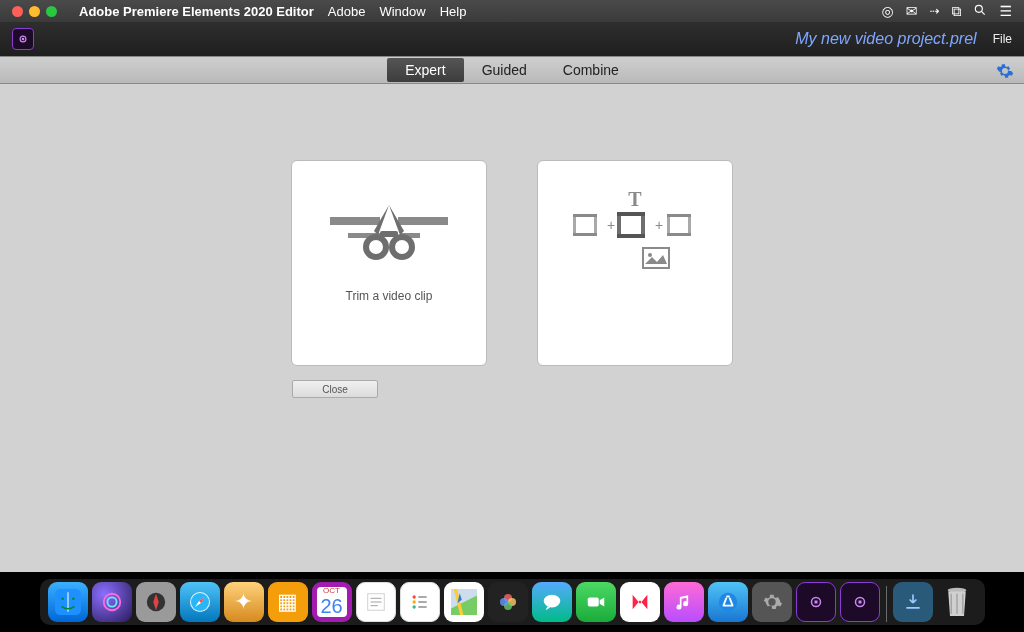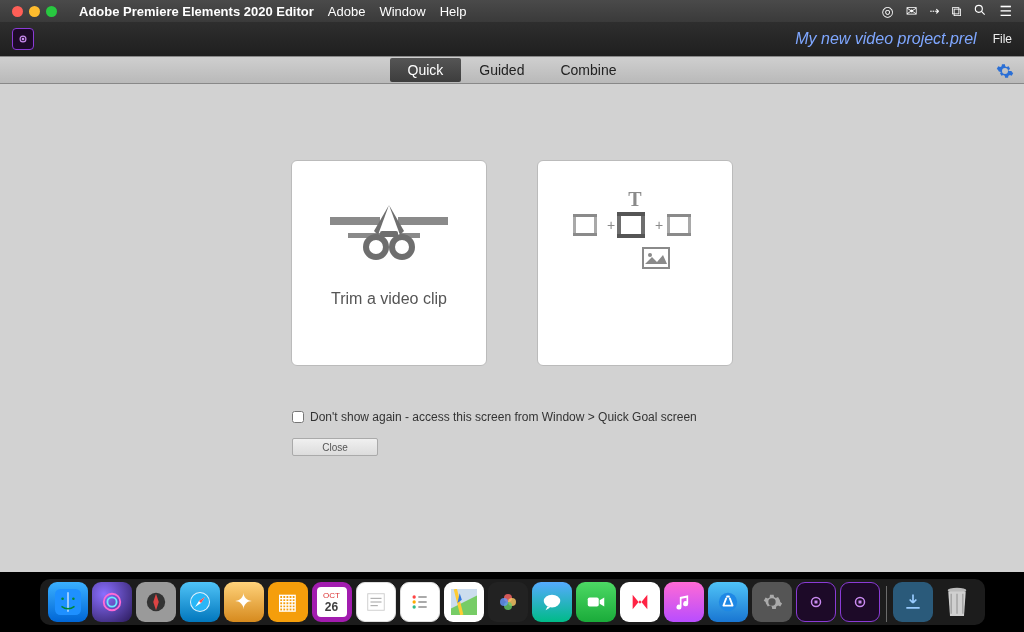--- a/index.html
+++ b/index.html
@@ -27,21 +27,21 @@
 .tab-group { display:flex; }
 .tab { padding: 4px 18px; font-size: 14px; color:#222; cursor:pointer; }
 .tab.active { background: linear-gradient(#555,#3d3d3d); color:#fff; border-radius:2px; }
 .gear-settings { position:absolute; right:10px; top:5px; color:#2a6fd6; }
 
 
 .main { background:#d2d2d2; height: calc(632px - 22px - 34px - 28px - 60px); display:flex; flex-direction:column; align-items:center; padding-top: 76px; }
 .cards { display:flex; gap: 50px; }
 .card { width: 196px; height: 206px; background:#fff; border:1px solid #bbb; border-radius:6px; display:flex; flex-direction:column; align-items:center; justify-content:flex-start; padding: 26px 12px 12px; cursor:pointer; }
 .card .icon-area { height: 96px; display:flex; align-items:center; justify-content:center; }
-.card .card-title { text-align:center; color:#555; font-size: 16px; line-height: 1.25; margin-top: 6px; }
+.card .card-title { text-align:center; color:#555; font-size: 12px; line-height: 1.25; margin-top: 6px; }
 
 .checkbox-row { margin-top: 44px; font-size: 12px; color:#333; display:flex; align-items:center; gap:6px; align-self:flex-start; margin-left: 292px; }
 .checkbox-row input { width:12px; height:12px; }
 .close-btn { align-self:flex-start; margin-left:292px; margin-top: 14px; width: 86px; height:18px; font-size:10px; color:#555; background:linear-gradient(#f0f0f0,#dcdcdc); border:1px solid #aaa; border-radius:2px; cursor:pointer; }
 
 
 .dock-area { position:absolute; bottom:0; left:0; right:0; height:60px; background:#000; display:flex; align-items:center; justify-content:center; }
 .dock { display:flex; gap: 4px; background: rgba(80,80,80,0.35); padding: 3px 8px; border-radius: 10px; align-items:flex-end; }
 .dock-item { width:40px; height:40px; border-radius:9px; display:flex; align-items:center; justify-content:center; font-size:22px; color:#fff; }
 .dock-sep { width:1px; height:36px; background:rgba(255,255,255,0.35); margin: 0 2px; }
@@ -81,21 +81,21 @@
         <circle cx="12" cy="12" r="5" fill="none" stroke="#c98af0" stroke-width="2"></circle>
         <rect x="10" y="10" width="4" height="4" fill="#c98af0"></rect>
       </svg>
   </div>
   <span class="project-name">My new video project.prel</span>
   <span class="save-btn">File</span>
 </div>
 
 <div class="tab-row">
   <div class="tab-group">
-    <div class="tab active">Quick</div>
+    <div class="tab active">Expert</div>
     <div class="tab">Guided</div>
     <div class="tab">Combine</div>
   </div>
   <span class="gear-settings">
     <svg width="18" height="18" viewBox="0 0 24 24" fill="#2a6fd6">
         <path d="M12 8a4 4 0 100 8 4 4 0 000-8zm9 4a7 7 0 01-.1 1.2l2.1 1.6-2 3.4-2.5-1a7 7 0 01-2 1.2l-.4 2.6h-4l-.4-2.6a7 7 0 01-2-1.2l-2.5 1-2-3.4 2.1-1.6A7 7 0 013 12a7 7 0 01.1-1.2L1 9.2l2-3.4 2.5 1a7 7 0 012-1.2L7.9 3h4l.4 2.6a7 7 0 012 1.2l2.5-1 2 3.4-2.1 1.6c.1.4.1.8.1 1.2z"></path>
       </svg>
   </span>
 </div>
 
@@ -152,24 +152,20 @@
           <g transform="translate(88,58)">
               <rect width="26" height="20" fill="none" stroke="#8a8a8a" stroke-width="2"></rect>
               <circle cx="7" cy="7" r="2" fill="#8a8a8a"></circle>
               <path d="M2 16 L9 9 L14 14 L20 7 L24 16 Z" fill="#8a8a8a"></path>
             </g>
         </svg>
       </div>
     </div>
   </div>
 
-  <label class="checkbox-row">
-    <input type="checkbox" style="">
-    <span>Don't show again - access this screen from Window &gt; Quick Goal screen</span>
-  </label>
 
   <button class="close-btn">Close</button>
 </div>
 
 <div class="dock-area">
   <div class="dock">
     <div class="dock-item" style="background:linear-gradient(#3ab0ff,#0066d6)">
         <svg width="26" height="26" viewBox="0 0 24 24">
           <rect width="24" height="24" rx="5" fill="#1e90ff"></rect>
           <path d="M12 3v18" stroke="#fff" stroke-width="1"></path>
@@ -195,21 +191,21 @@
           <circle cx="12" cy="12" r="10" fill="#e3f2fd"></circle>
           <circle cx="12" cy="12" r="9" fill="#29b6f6"></circle>
           <path d="M7 17l4-6 6-4-4 6z" fill="#fff"></path>
           <path d="M11 11l6-4-4 6z" fill="#f44"></path>
         </svg>
       </div>
     <div class="dock-item" style="background:linear-gradient(#ffd27a,#d68a1e)">✦</div>
     <div class="dock-item" style="background:#f59e0b">▦</div>
     <div class="dock-item" style="background:#fff;border:5px solid #a21caf;flex-direction:column;font-size:8px;color:#d33">
       <span>OCT</span>
-      <span style="font-size:12px;color:#404040;font-weight:700">26</span>
+      <span style="font-size:20px;color:#3b82f6;font-weight:400">26</span>
     </div>
     <div class="dock-item" style="background:#fff;border:1px solid #ddd">
         <svg width="22" height="22" viewBox="0 0 24 24">
           <rect x="3" y="3" width="18" height="18" fill="#fff" stroke="#ccc"></rect>
           <line x1="6" y1="8" x2="18" y2="8" stroke="#999"></line>
           <line x1="6" y1="12" x2="18" y2="12" stroke="#999"></line>
           <line x1="6" y1="16" x2="14" y2="16" stroke="#999"></line>
         </svg>
       </div>
     <div class="dock-item" style="background:#fff;border:1px solid #ddd">

